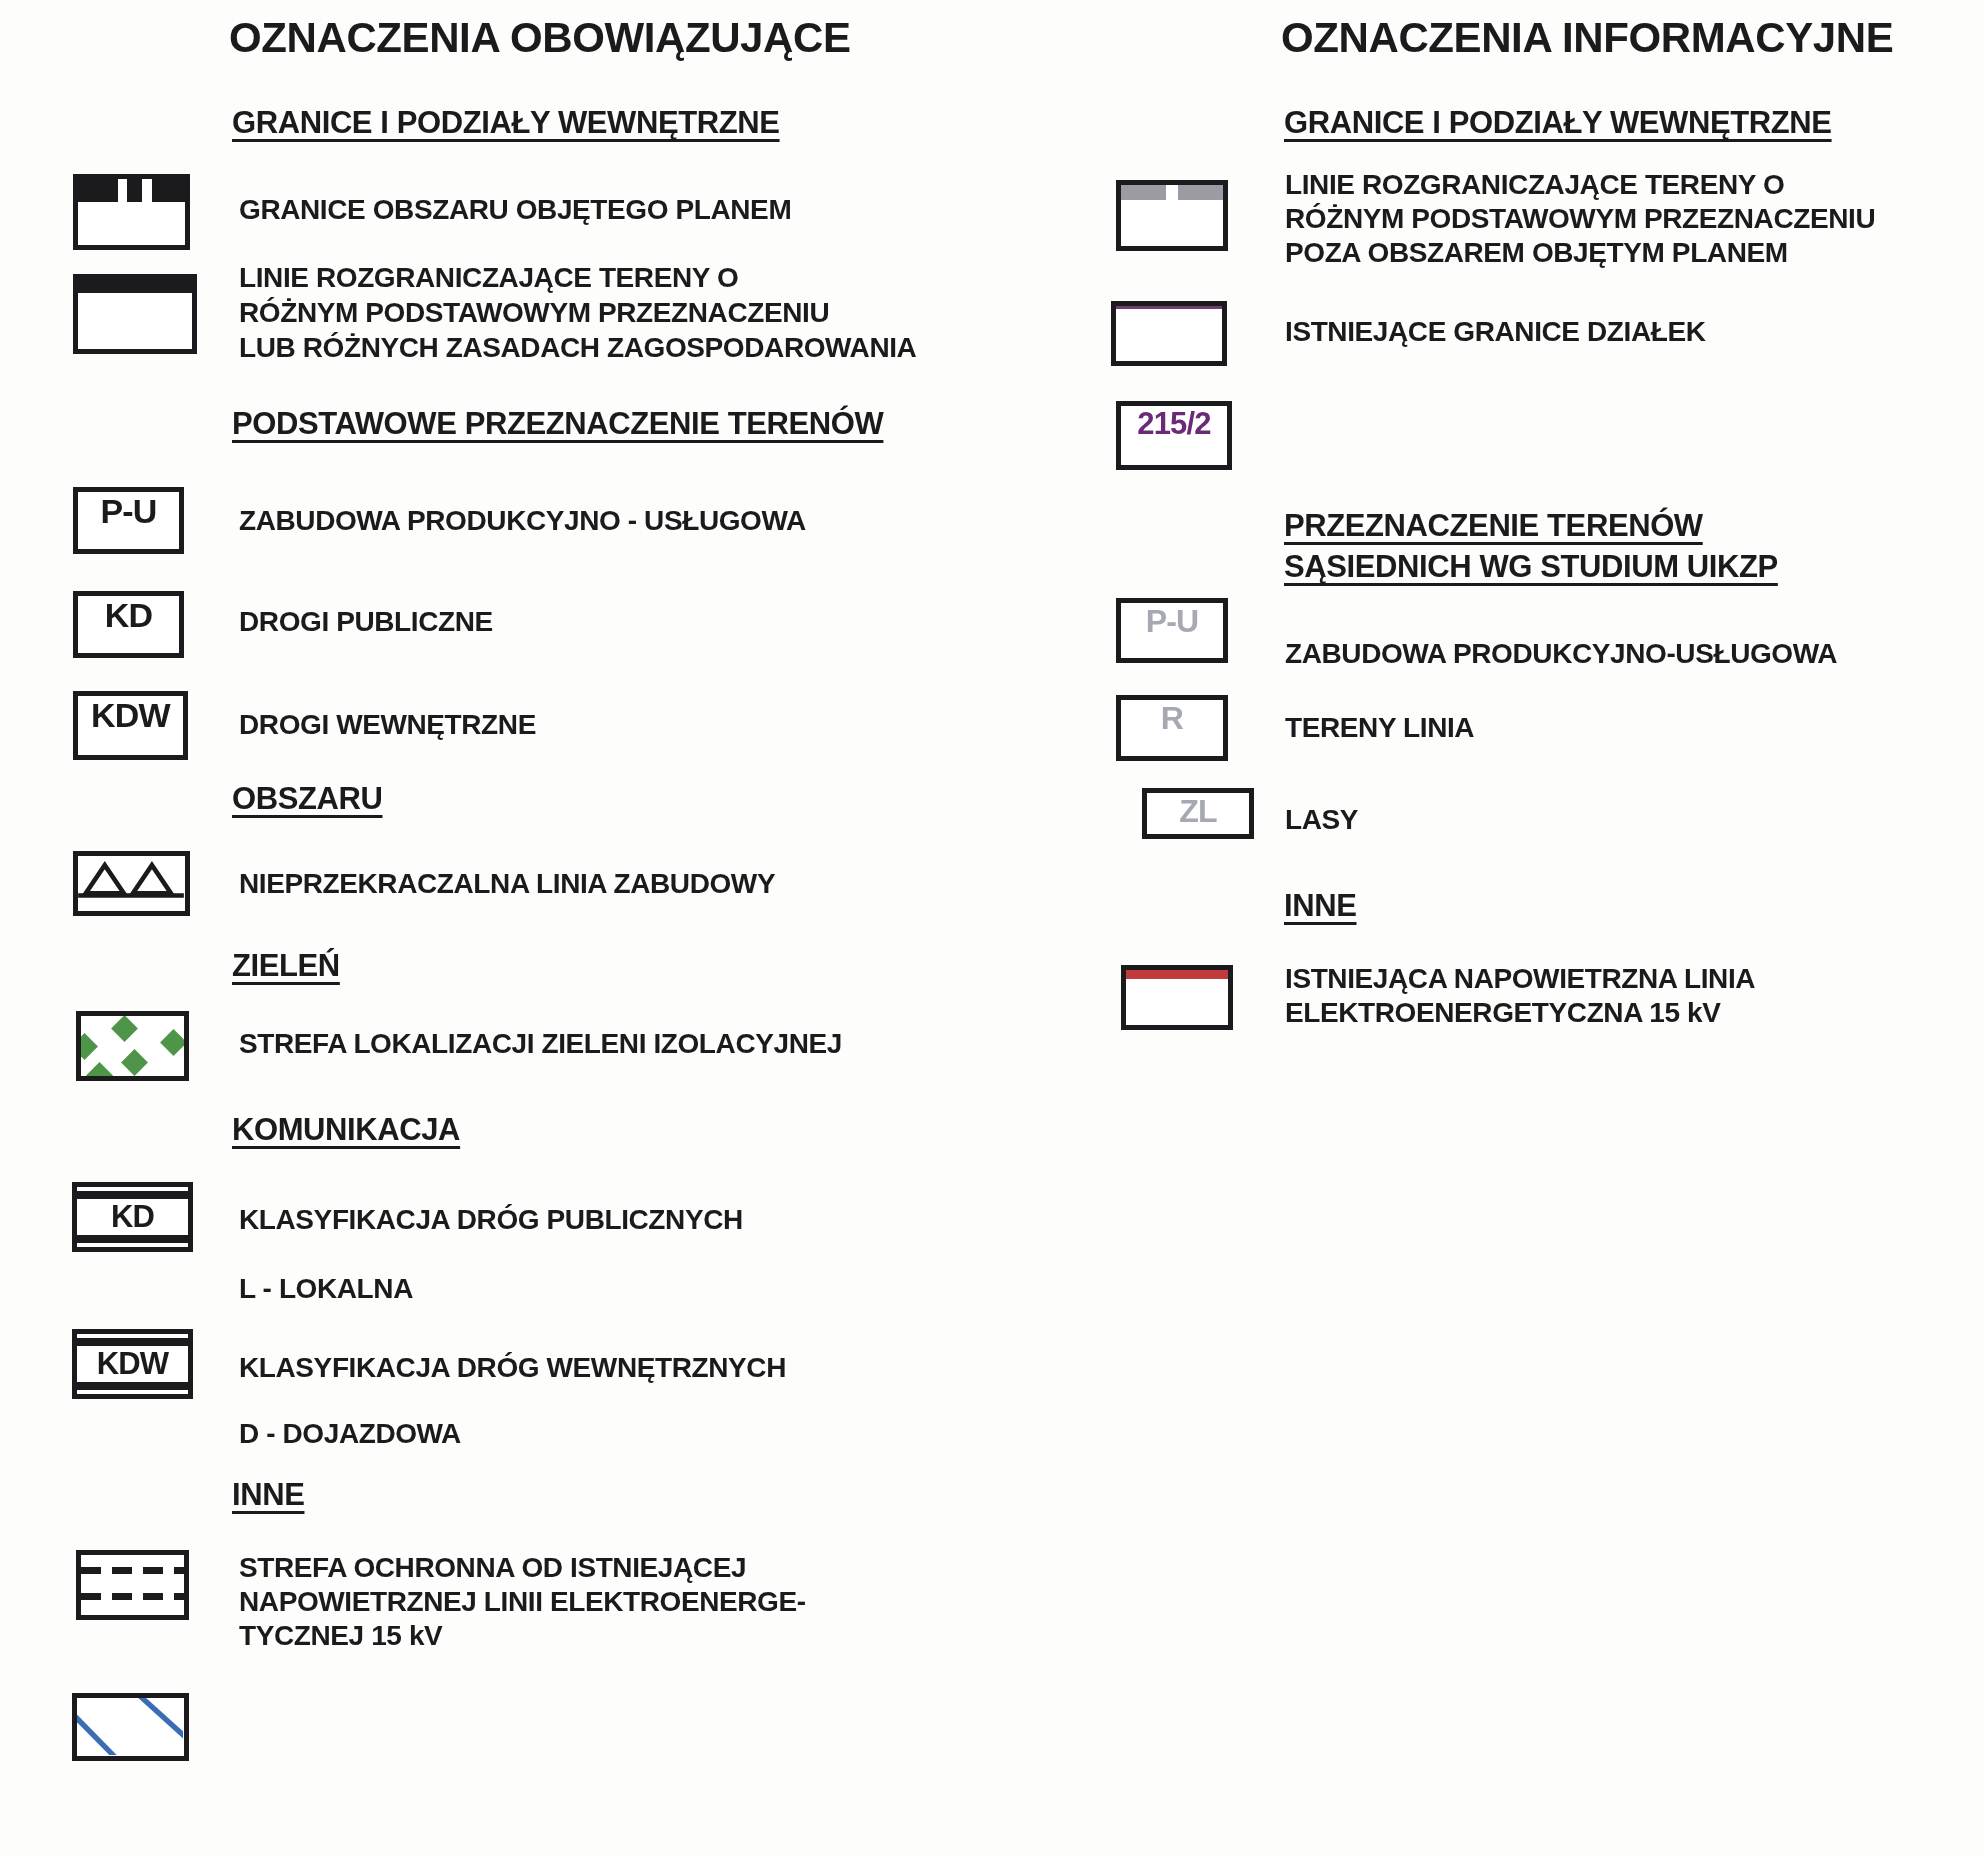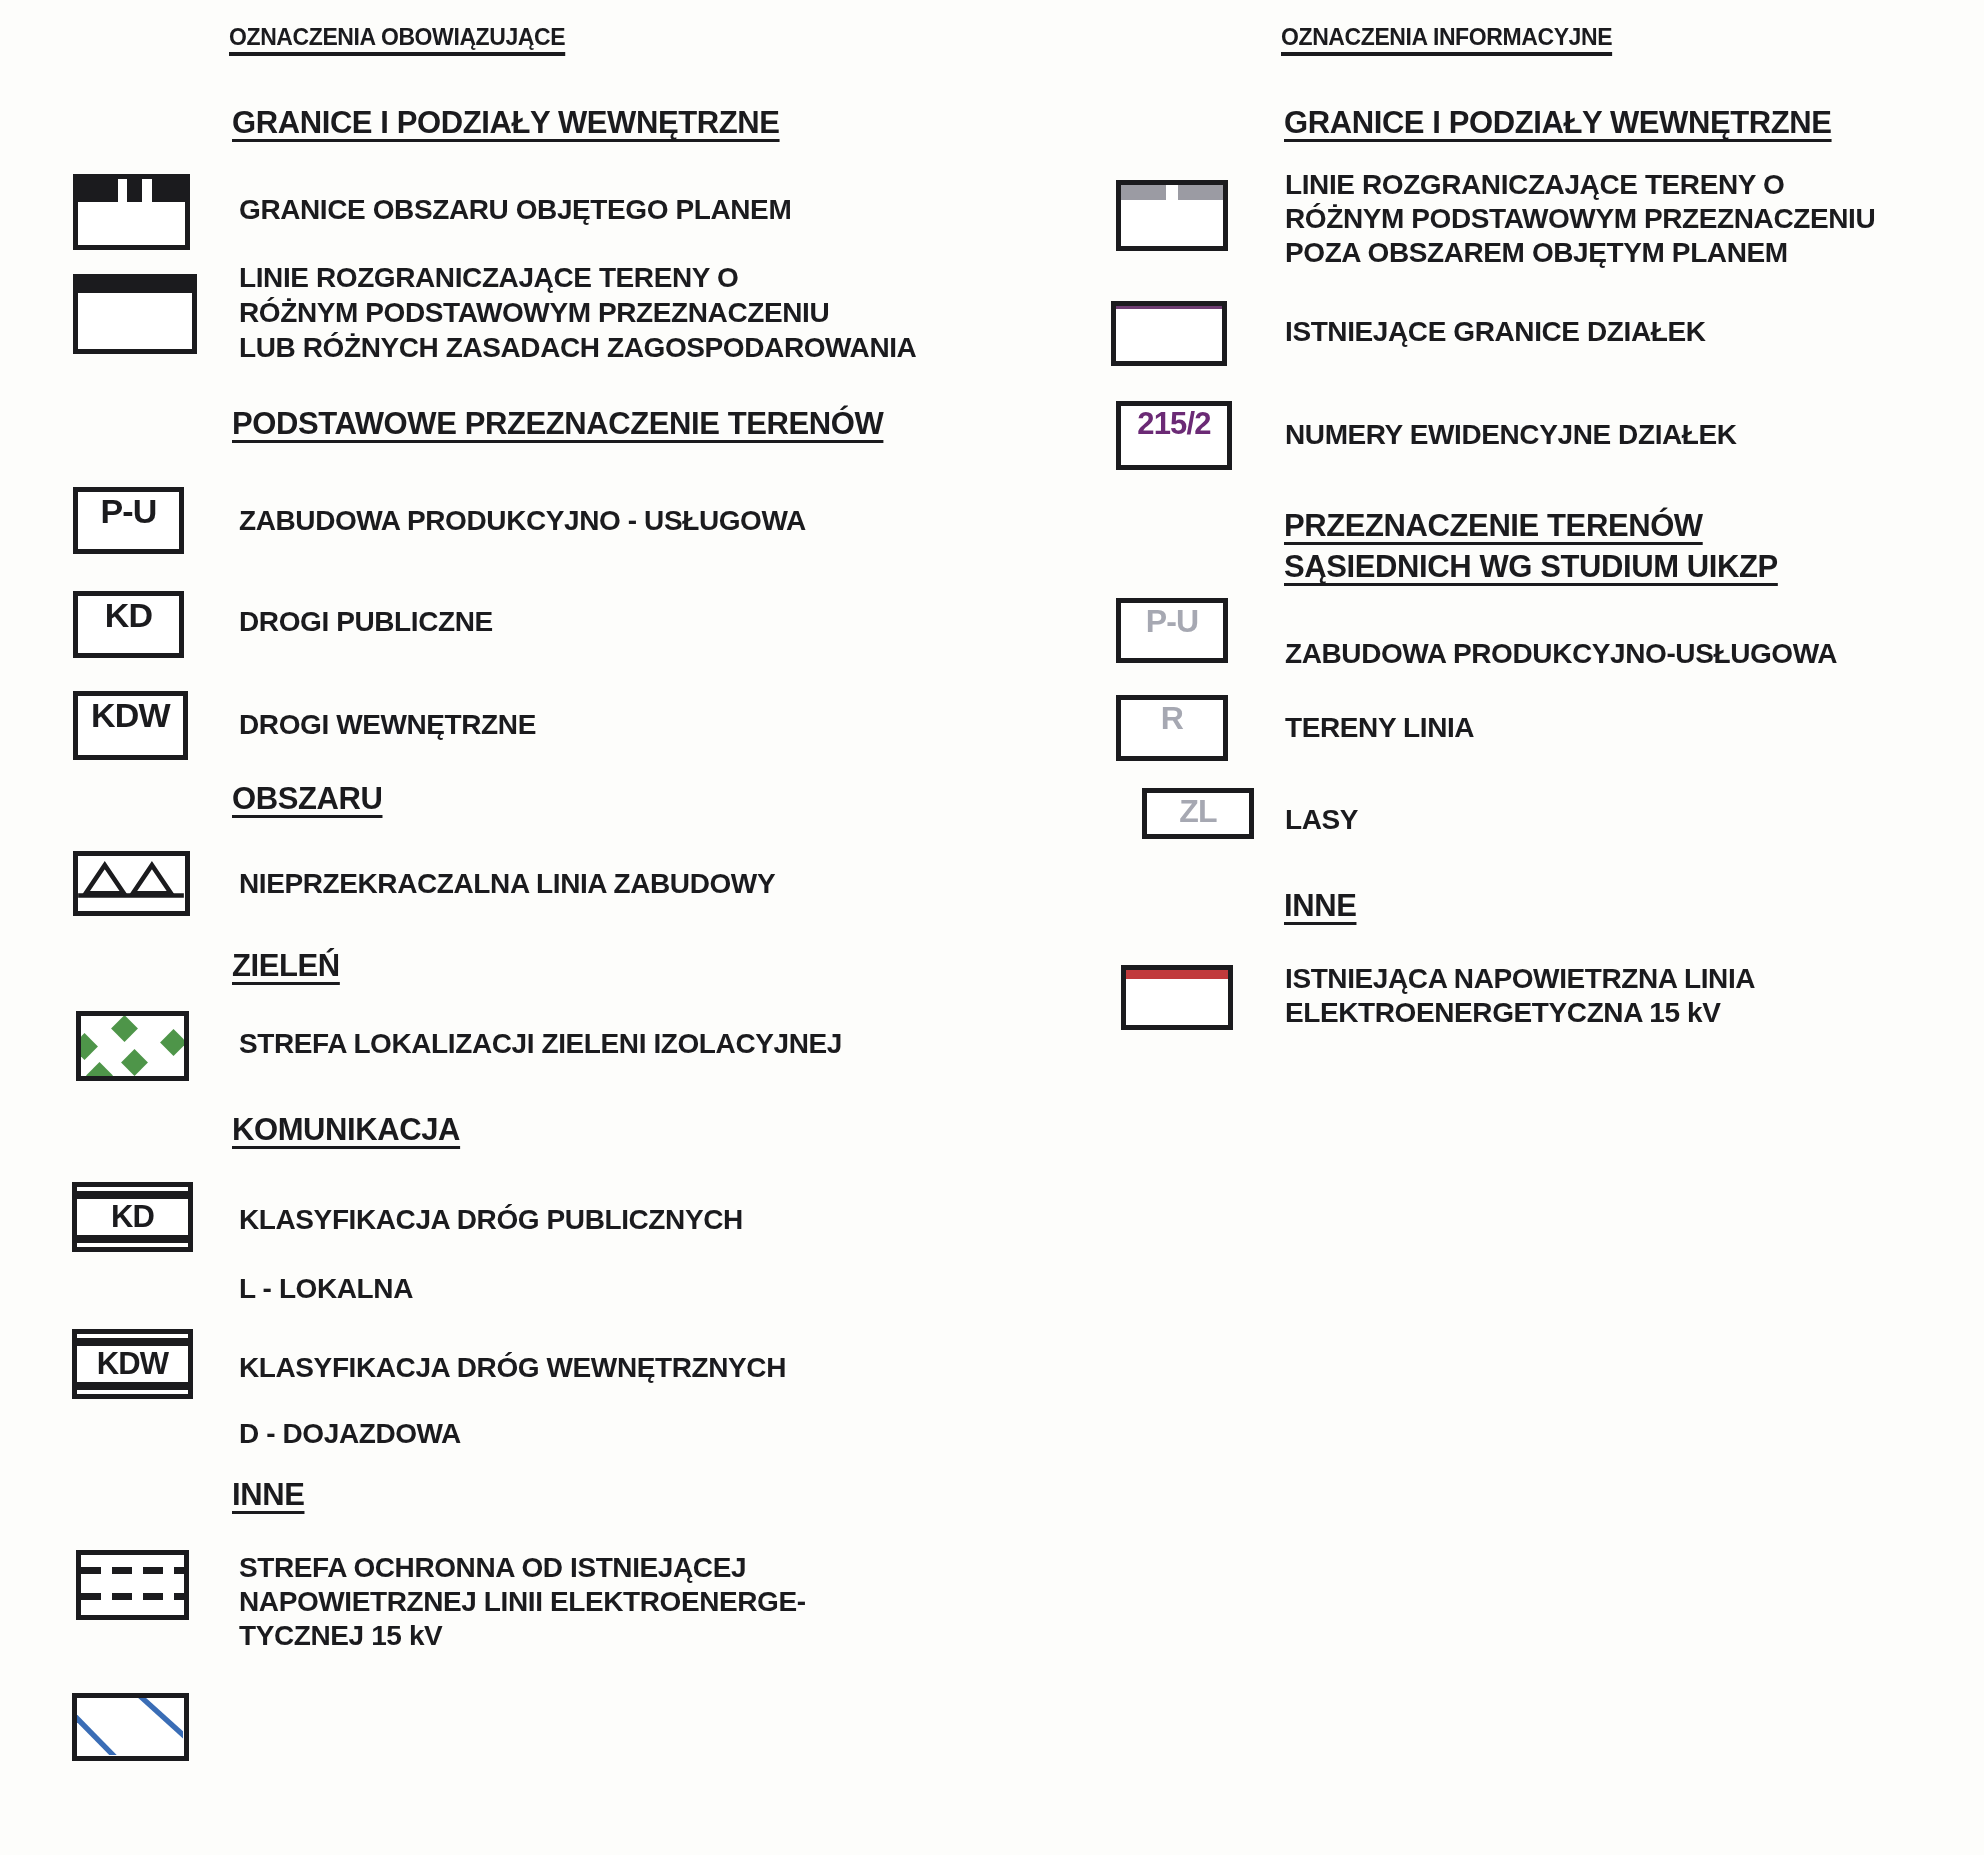--- a/index.html
+++ b/index.html
@@ -2,21 +2,21 @@
 <html style="font-size:12.2px"><head>
 <meta charset="utf-8">
 <style>
   html,body{margin:0;padding:0;background:#ddd;}
   .canvas{
     position:relative;width:1985px;height:1856px;
     background:#fdfdfb;overflow:hidden;
     font-family:"Liberation Sans",sans-serif;color:#1b1b1e;
   }
   .txt{position:absolute;font-weight:bold;letter-spacing:-0.4px;white-space:pre-line;}
-  .t-title{font-size:23px;line-height:41px;text-decoration:underline;text-decoration-thickness:3.8px;text-underline-offset:6.9px;}
+  .t-title{font-size:42px;line-height:41px;text-decoration-thickness:3.8px;text-underline-offset:6.9px;}
   .t-head{font-size:31px;line-height:38px;text-decoration:underline;text-decoration-thickness:3.1px;text-underline-offset:6.1px;}
   .t-head2{font-size:31px;line-height:41px;text-decoration:underline;text-decoration-thickness:3.1px;text-underline-offset:6.1px;}
   .t-body{font-size:28px;line-height:34px;}
   .t-body.lh44{line-height:34px;}
 
   .sym{position:absolute;border:5.4px solid #1b1b1e;background:#fff;box-sizing:border-box;overflow:hidden;}
   .sym-center{display:flex;align-items:flex-start;justify-content:center;}
 
   
   .sym .letter{font-weight:bold;font-size:34px;letter-spacing:-0.8px;color:#1b1b1e;}
@@ -169,21 +169,20 @@
 POZA OBSZAREM OBJĘTYM PLANEM</div>
 
   <div class="sym sym-center" style="left:1111px;top:301px;width:116px;height:65px">
     <div class="bar" style="height:3.1px;background:#6e3d72"></div>
   </div>
   <div class="txt t-body" style="left:1285px;top:315px">ISTNIEJĄCE GRANICE DZIAŁEK</div>
 
   <div class="sym sym-center" style="left:1116px;top:401px;width:116px;height:69px">
     <span class="letter purple">215/2</span>
   </div>
-  <div class="txt t-body" style="left:1285px;top:418px">NUMERY EWIDENCYJNE DZIAŁEK</div>
 
   <div class="txt t-head2" style="left:1284px;top:505px">PRZEZNACZENIE TERENÓW
 SĄSIEDNICH WG STUDIUM UIKZP</div>
 
   <div class="sym sym-center" style="left:1116px;top:598px;width:112px;height:65px">
     <span class="letter gray">P-U</span>
   </div>
   <div class="txt t-body" style="left:1285px;top:637px">ZABUDOWA PRODUKCYJNO-USŁUGOWA</div>
 
   <div class="sym sym-center" style="left:1116px;top:695px;width:112px;height:66px">

